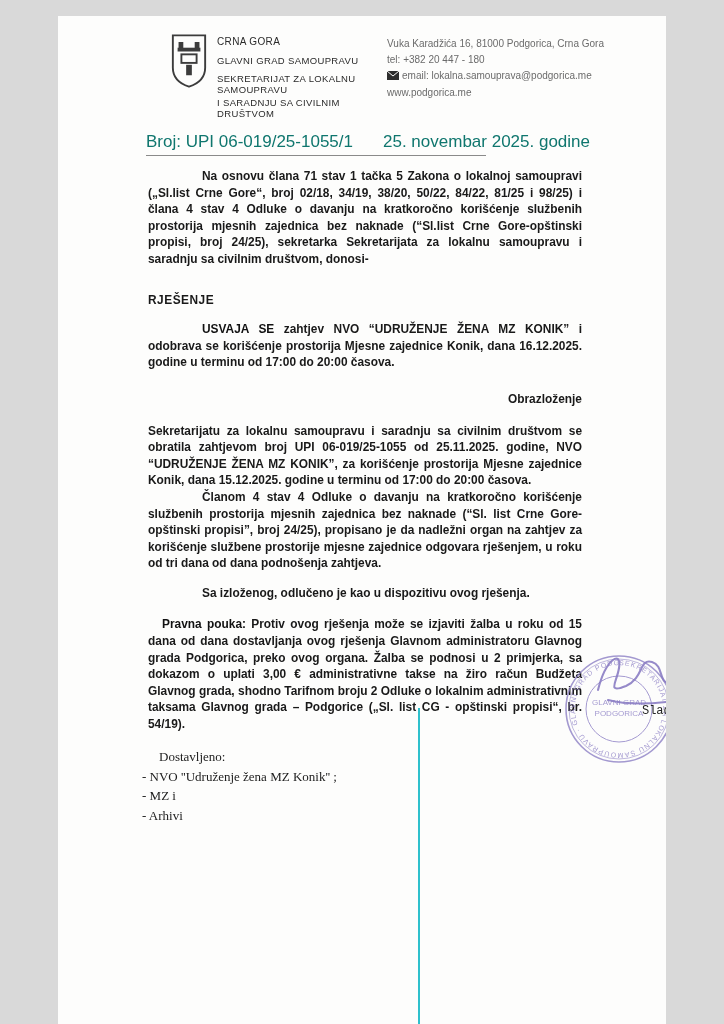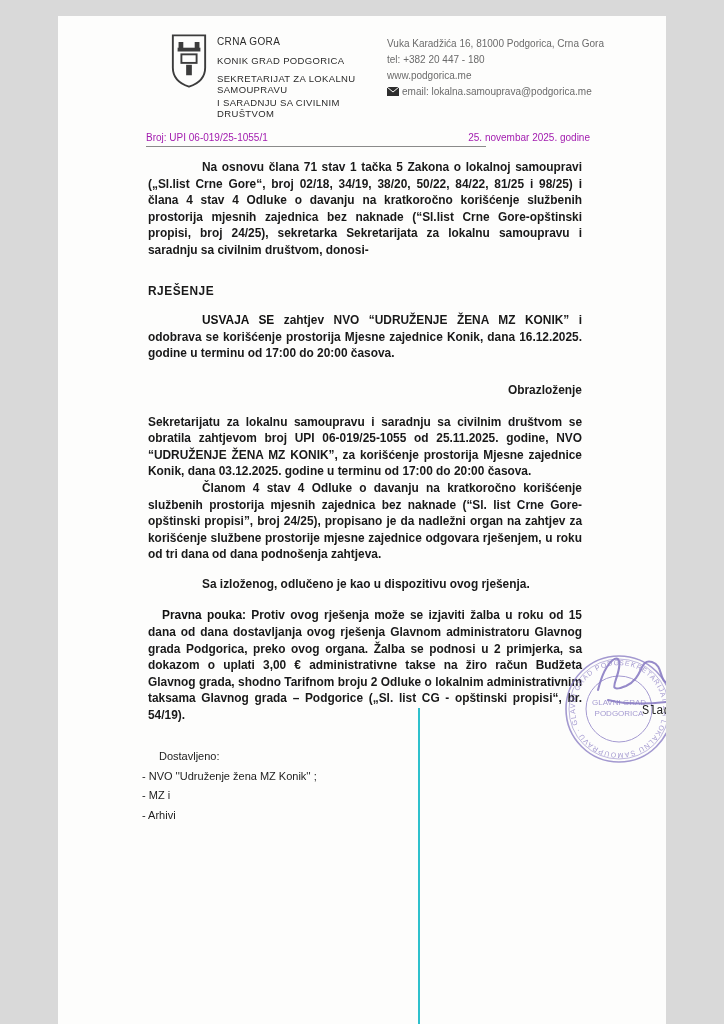--- a/index.html
+++ b/index.html
@@ -28,21 +28,21 @@
   .contact-block{
     font-size:10px;color:#6b6b6b;line-height:16px;
     padding-top:5px;width:252px;
   }
   .contact-line{white-space:nowrap;}
   .mail-ico{display:inline-block;vertical-align:-1px;margin-right:3px;}
   
   .ref-row{
     display:flex;justify-content:space-between;
     padding:13px 76px 0 88px;
-    font-size:10px;color:#a21caf;
+    font-size:17px;color:#0f766e;
   }
   .header-rule{
     margin:3px 0 0 88px;width:340px;height:0;
     border-top:1px solid #8a8a8a;
   }
   
   .doc-body{
     padding:12px 84px 0 90px;
     font-size:11.9px;line-height:16.6px;
     text-align:justify;color:#191919;
@@ -67,21 +67,21 @@
     position:absolute;right:4px;top:70px;
     font-size:12px;color:#242424;white-space:nowrap;font-family:Liberation Mono, monospace;
   }
   .sig-title{
     position:absolute;right:25px;top:88px;
     font-size:12px;color:#242424;
   }
   
   .distribution{
     position:absolute;left:84px;top:731px;
-    font-size:11px;line-height:19.5px;color:#1c1c1c;
+    font-size:13px;line-height:19.5px;color:#1c1c1c;font-family:Liberation Serif, serif;
   }
   .dist-label{margin-left:17px;}
   
   .scan-line{
     position:absolute;left:360px;top:692px;
     width:2px;height:318px;
     background:#17b9c6;opacity:.9;
   }
 </style>
 </head>
@@ -98,48 +98,48 @@
           <path d="M3 2 H37 V36 C37 47 29 53 20 56 C11 53 3 47 3 36 Z" fill="none" stroke="#3c3c3c" stroke-width="2"></path>
           <rect x="9" y="9" width="5" height="8" fill="#3c3c3c"></rect>
           <rect x="26" y="9" width="5" height="8" fill="#3c3c3c"></rect>
           <rect x="8" y="15" width="24" height="4" fill="#3c3c3c"></rect>
           <rect x="12" y="22" width="16" height="9" fill="none" stroke="#3c3c3c" stroke-width="2"></rect>
           <rect x="17" y="33" width="6" height="11" fill="#3c3c3c"></rect>
         </svg>
       </span>
       <div class="org-lines">
         <div class="org-l1">CRNA GORA</div>
-        <div class="org-l2">KONIK GRAD PODGORICA</div>
+        <div class="org-l2">GLAVNI GRAD SAMOUPRAVU</div>
         <div class="org-l3">SEKRETARIJAT ZA LOKALNU SAMOUPRAVU</div>
         <div class="org-l4">I SARADNJU SA CIVILNIM DRUŠTVOM</div>
       </div>
     </div>
     <div class="contact-block">
       <div class="contact-line">Vuka Karadžića 16, 81000 Podgorica, Crna Gora</div>
       <div class="contact-line">tel: +382 20 447 - 180</div>
-      <div class="contact-line">www.podgorica.me</div>
       <div class="contact-line"><span class="mail-ico"><svg width="12" height="9" viewBox="0 0 12 9">
               <rect x="0" y="0" width="12" height="9" fill="#2e2e2e"></rect>
               <path d="M0 0 L6 5 L12 0" fill="none" stroke="#fdfdfc" stroke-width="1"></path>
             </svg></span><span>email: lokalna.samouprava@podgorica.me</span></div>
+      <div class="contact-line">www.podgorica.me</div>
     </div>
   </div>
 
   <div class="ref-row">
     <span>Broj: UPI 06-019/25-1055/1</span>
     <span>25. novembar 2025. godine</span>
   </div>
   <div class="header-rule"></div>
 
   <div class="doc-body">
     <p class="ind">Na osnovu člana 71 stav 1 tačka 5 Zakona o lokalnoj samoupravi („Sl.list Crne Gore“, broj 02/18, 34/19, 38/20, 50/22, 84/22, 81/25 i 98/25) i člana 4 stav 4 Odluke o davanju na kratkoročno korišćenje službenih prostorija mjesnih zajednica bez naknade (“Sl.list Crne Gore-opštinski propisi, broj 24/25), sekretarka Sekretarijata za lokalnu samoupravu i saradnju sa civilnim društvom, donosi-</p>
     <p class="doc-title">RJEŠENJE</p>
     <p class="ind decision"><b>USVAJA SE</b><span> zahtjev NVO “UDRUŽENJE ŽENA MZ KONIK”  i odobrava se korišćenje prostorija Mjesne zajednice Konik, dana 16.12.2025. godine u terminu od 17:00 do 20:00 časova.</span></p>
     <p class="subtitle">Obrazloženje</p>
-    <p class="p-first">Sekretarijatu za lokalnu samoupravu i saradnju sa civilnim društvom se obratila zahtjevom broj UPI  06-019/25-1055 od 25.11.2025. godine,  NVO “UDRUŽENJE ŽENA MZ KONIK”, za korišćenje prostorija Mjesne zajednice Konik, dana 03.12.2025. godine u terminu od 17:00 do 20:00 časova.</p>
+    <p class="p-first">Sekretarijatu za lokalnu samoupravu i saradnju sa civilnim društvom se obratila zahtjevom broj UPI  06-019/25-1055 od 25.11.2025. godine,  NVO “UDRUŽENJE ŽENA MZ KONIK”, za korišćenje prostorija Mjesne zajednice Konik, dana 15.12.2025. godine u terminu od 17:00 do 20:00 časova.</p>
     <p class="ind">Članom 4 stav 4 Odluke o davanju na kratkoročno korišćenje službenih prostorija mjesnih zajednica bez naknade (“Sl. list Crne Gore-opštinski propisi”, broj 24/25), propisano je da nadležni organ na zahtjev za korišćenje službene prostorije mjesne zajednice odgovara rješenjem, u roku od tri dana od dana podnošenja zahtjeva.</p>
     <p class="ind p-last">Sa izloženog, odlučeno je kao u dispozitivu ovog rješenja.</p>
     <p class="legal"><b>Pravna pouka:</b><span> Protiv ovog rješenja može se izjaviti žalba u roku od 15 dana od dana dostavljanja ovog rješenja Glavnom administratoru Glavnog grada Podgorica, preko ovog organa. Žalba se podnosi u 2 primjerka, sa dokazom o uplati 3,00 € administrativne takse na žiro račun Budžeta Glavnog grada, shodno Tarifnom broju 2 Odluke o lokalnim administrativnim taksama Glavnog grada – Podgorice („Sl. list CG - opštinski propisi“, br. 54/19).</span></p>
   </div>
 
   <div class="signature-area">
     <span class="stamp">
       <svg width="114" height="114" viewBox="0 0 114 114">
         <g stroke="#8b7ec4" fill="none">
           <circle cx="57" cy="57" r="53" stroke-width="1.6"></circle>

